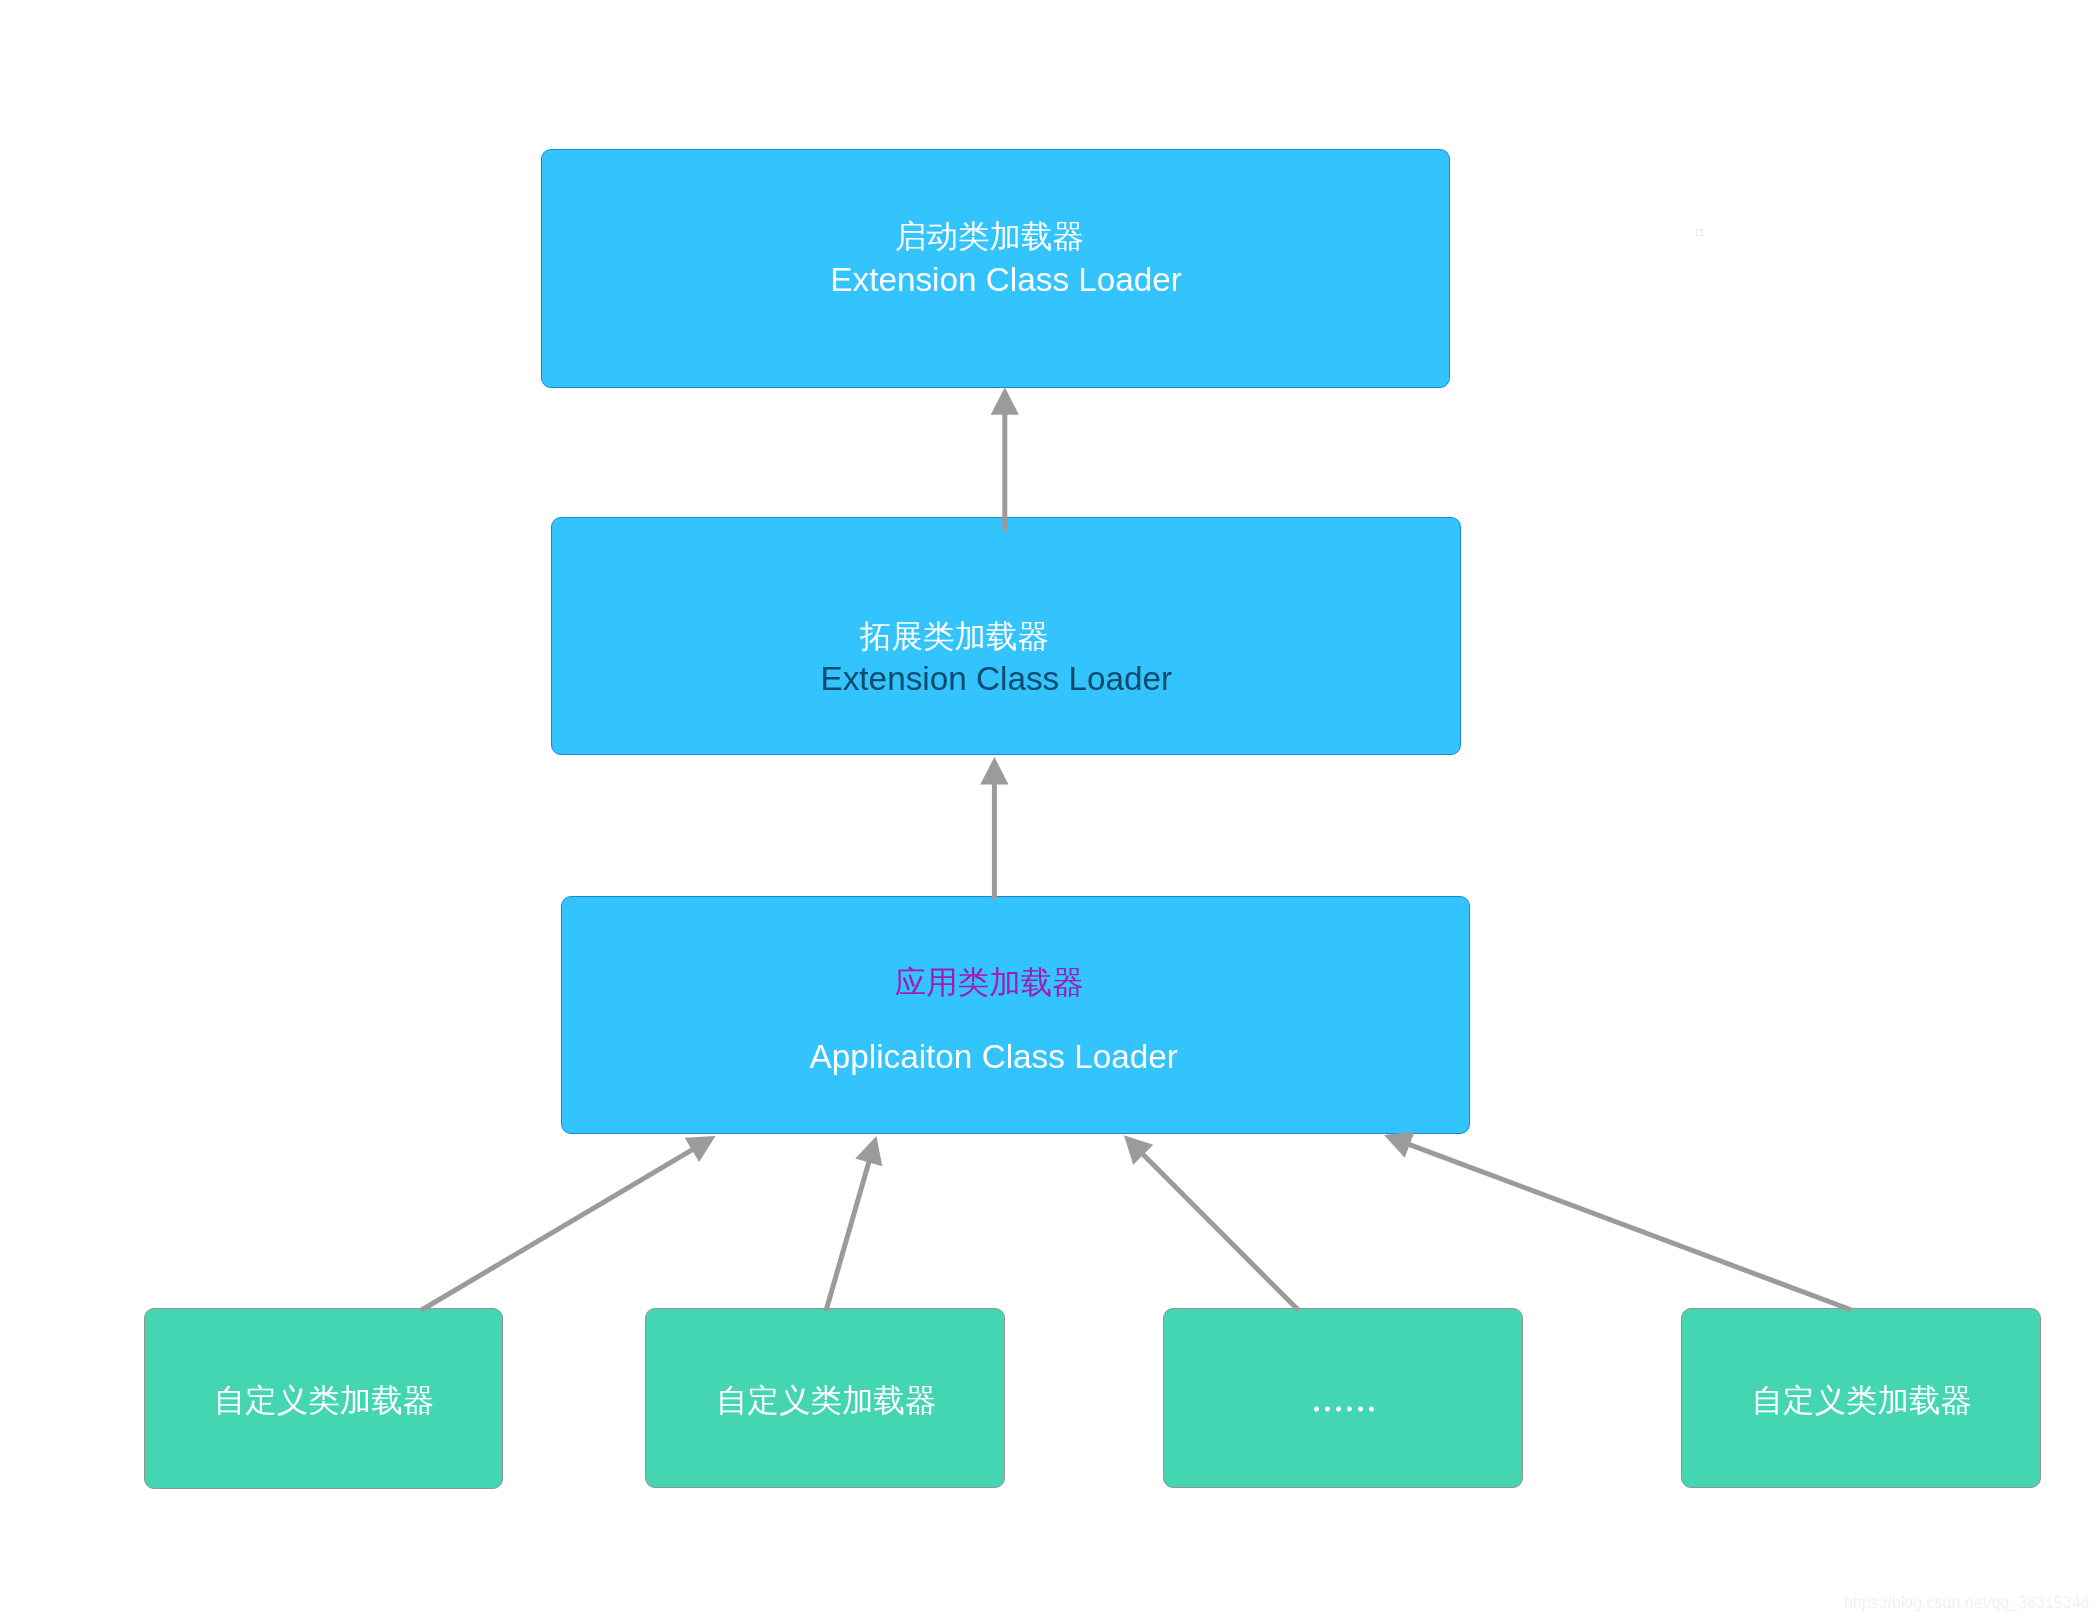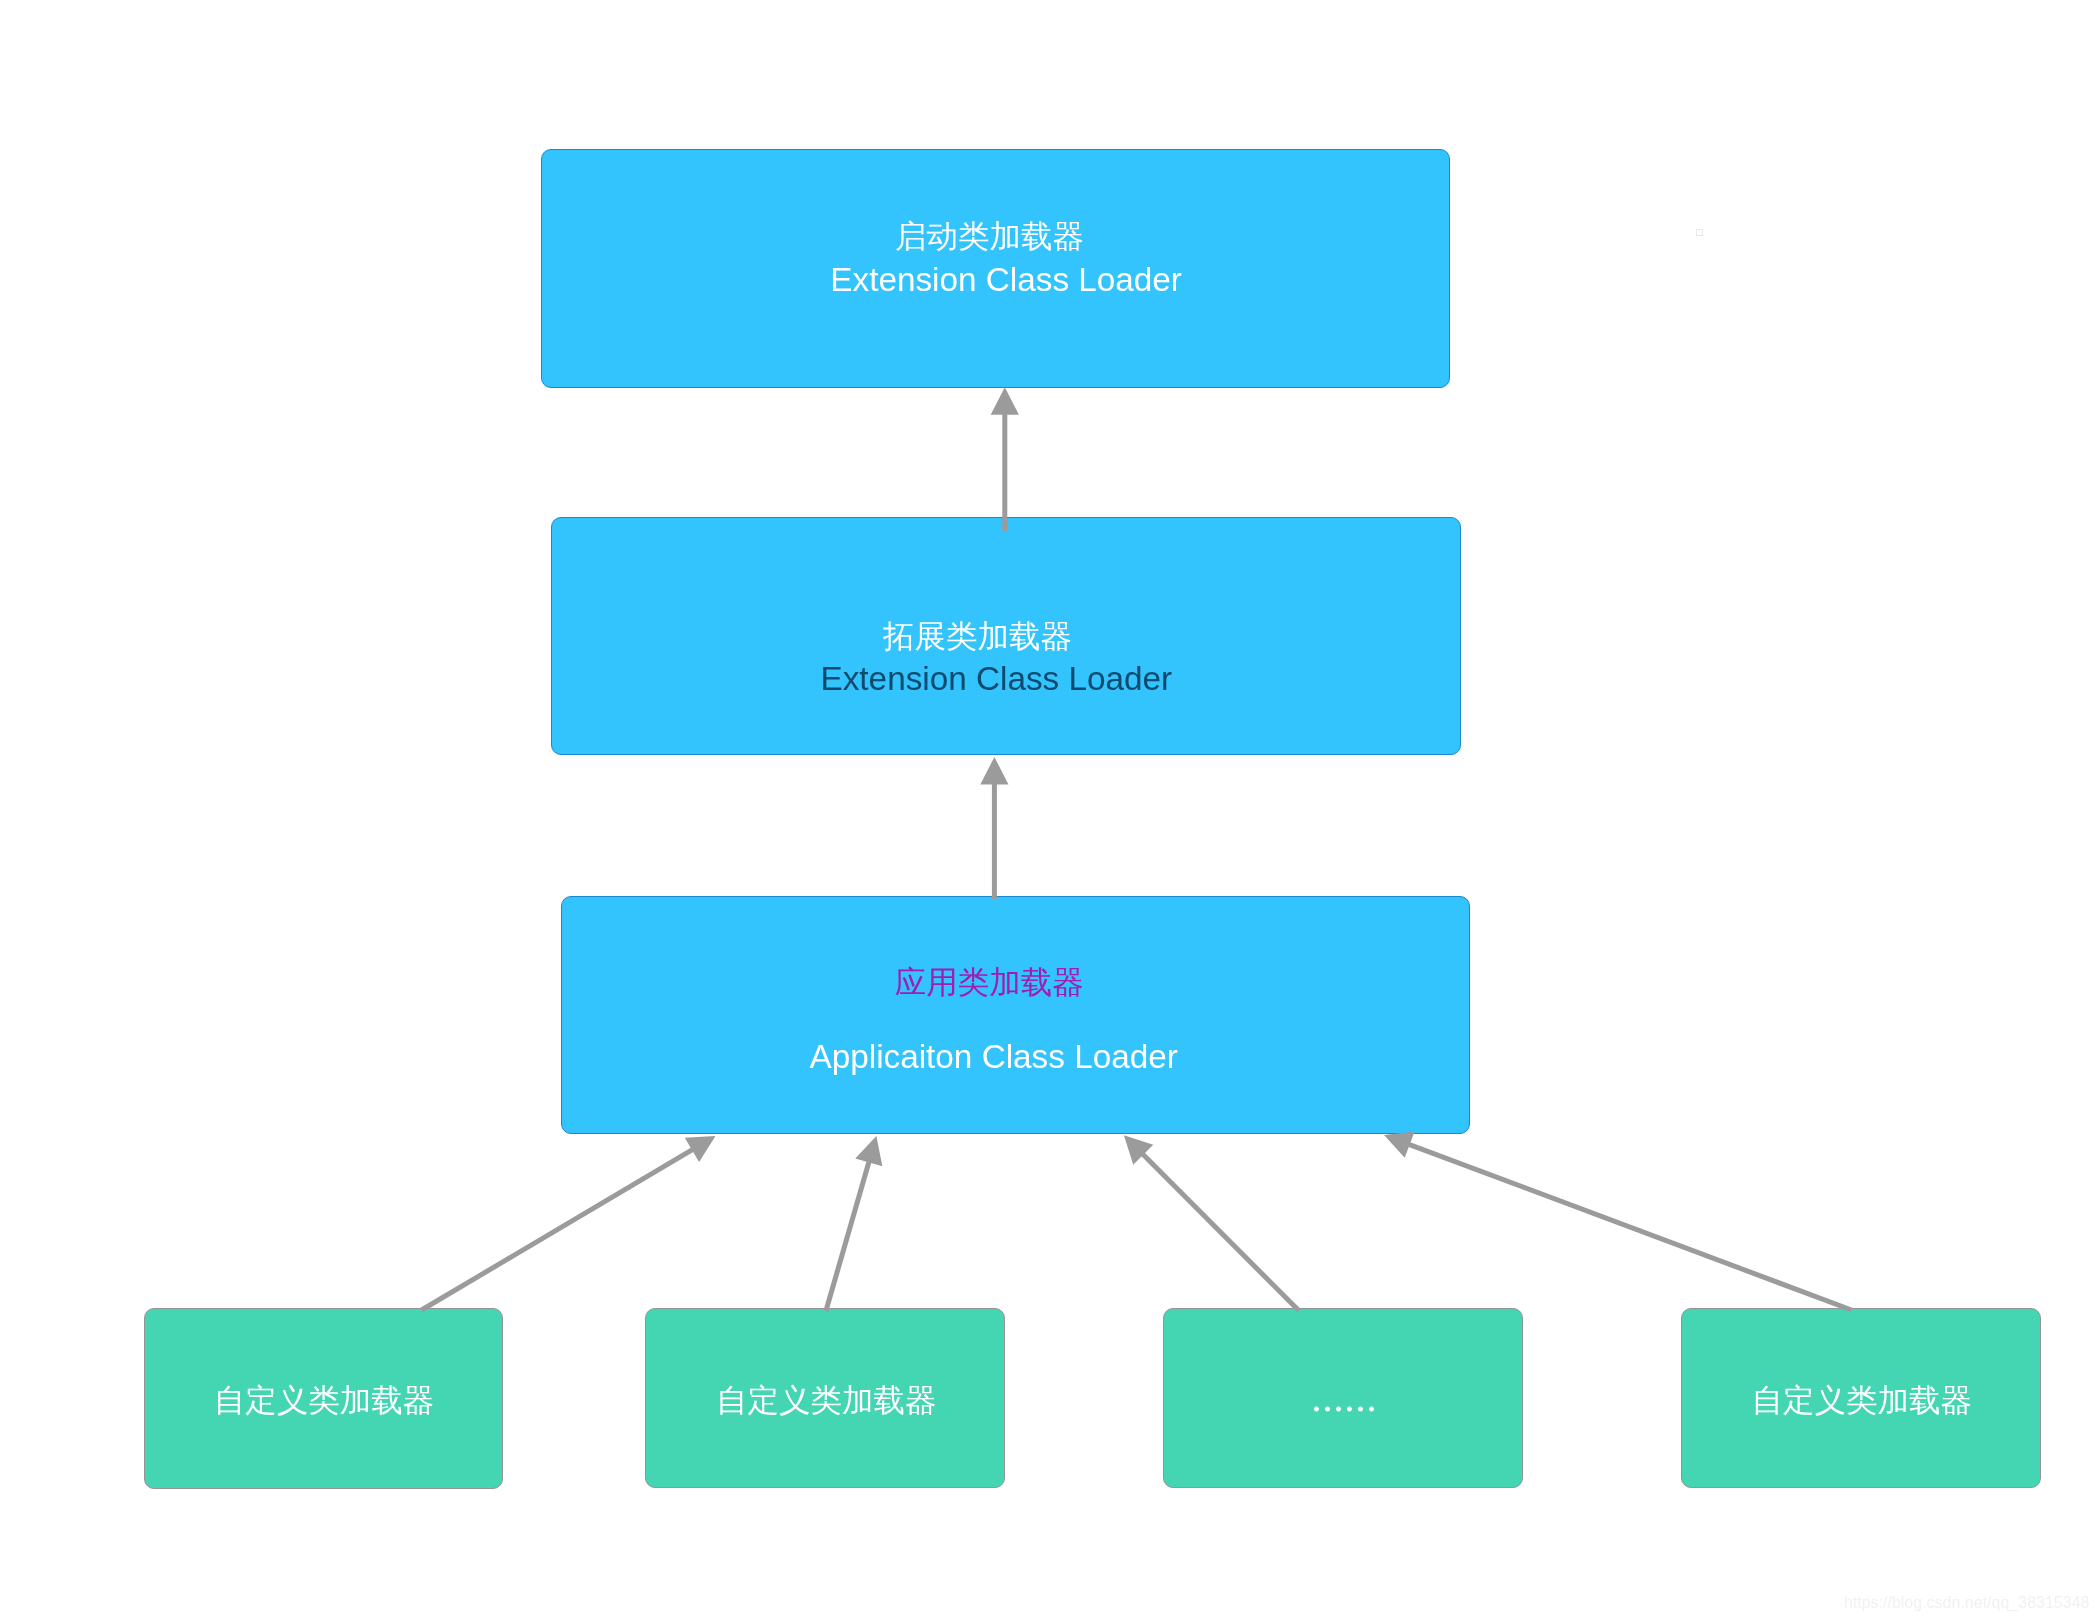--- a/index.html
+++ b/index.html
@@ -17,21 +17,21 @@
 </style>
 </head>
 <body>
 
 <div id="stage">
   <div id="nodes">
       <div class="node" style="left: 541px; top: 149px; width: 909px; height: 239px; background: rgb(51, 195, 253); border: 1.3px solid rgb(27, 135, 207);"></div>
       <div class="lbl cjk" style="left: 895px; top: 215px; color: rgb(255, 255, 255);">启动类加载器</div>
       <div class="lbl en" style="left: 830.3px; top: 259px; color: rgb(255, 255, 255);">Extension Class Loader</div>
       <div class="node" style="left: 551px; top: 517px; width: 910px; height: 238px; background: rgb(51, 195, 253); border: 1.3px solid rgb(27, 135, 207);"></div>
-      <div class="lbl cjk" style="left: 883px; top: 614.6px; color: rgb(255, 255, 255);">拓展类加载器</div>
+      <div class="lbl cjk" style="left: 860px; top: 614.6px; color: rgb(255, 255, 255);">拓展类加载器</div>
       <div class="lbl en" style="left: 820.5px; top: 658px; color: #0c4a6e;">Extension Class Loader</div>
       <div class="node" style="left: 561px; top: 896px; width: 909px; height: 238px; background: rgb(51, 195, 253); border: 1.3px solid rgb(27, 135, 207);"></div>
       <div class="lbl cjk" style="left: 894.8px; top: 961px; color: #a21caf;">应用类加载器</div>
       <div class="lbl en" style="left: 809.5px; top: 999px; color: rgb(255, 255, 255); margin-top: 37px;">Applicaiton Class Loader</div>
       <div class="node" style="left: 144px; top: 1308px; width: 359px; height: 181px; background: rgb(68, 213, 179); border: 1.05px solid rgb(148, 148, 148);"></div>
       <div class="lbl cjk" style="left: 213.7px; top: 1378.9px; color: rgb(255, 255, 255);">自定义类加载器</div>
       <div class="node" style="left: 645px; top: 1308px; width: 360px; height: 180px; background: rgb(68, 213, 179); border: 1.05px solid rgb(148, 148, 148);"></div>
       <div class="lbl cjk" style="left: 715.9px; top: 1378.9px; color: rgb(255, 255, 255);">自定义类加载器</div>
       <div class="node" style="left: 1163px; top: 1308px; width: 360px; height: 180px; background: rgb(68, 213, 179); border: 1.05px solid rgb(148, 148, 148);"></div>
       <div class="lbl cjk dots" style="left: 1311px; top: 1379px; color: rgb(255, 255, 255);">……</div>

